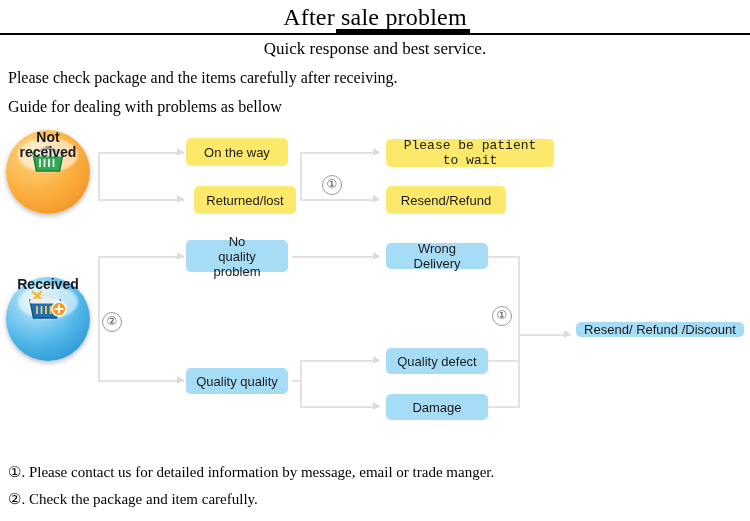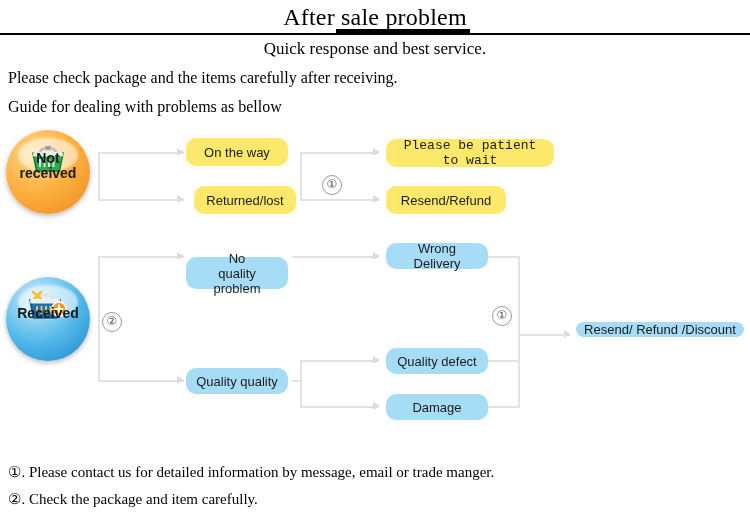--- a/index.html
+++ b/index.html
@@ -11,37 +11,37 @@
          font-size:24px;line-height:30px;letter-spacing:.2px;}
   #title-underline{position:absolute;left:336px;top:29px;width:134px;height:4px;background:#000;}
   #hrule{position:absolute;left:0;top:33px;width:750px;height:2px;background:#000;}
   #subtitle{position:absolute;left:0;top:38px;width:750px;text-align:center;
             font-size:17px;line-height:22px;}
   #line1{position:absolute;left:8px;top:68px;font-size:16px;line-height:20px;}
   #line2{position:absolute;left:8px;top:97px;font-size:16px;line-height:20px;}
 
   
   .node-circle{position:absolute;width:84px;height:84px;border-radius:50%;
-               display:flex;align-items:center;justify-content:center;}
+               display:flex;align-items:flex-start;justify-content:center;}
   .node-circle .lbl{position:relative;z-index:3;width:100%;text-align:center;
                     font-family:"Liberation Sans",sans-serif;font-weight:bold;
                     font-size:14px;line-height:15px;color:#1a1a1a;padding-bottom:12px;}
   #circle-not-received{left:6px;top:130px;
       background:radial-gradient(circle at 34% 28%, #ffd98a 0%, #fbb040 48%, #ee8a1d 100%);
       box-shadow:0 2px 5px rgba(0,0,0,.28);}
   #circle-received{left:6px;top:277px;
       background:radial-gradient(circle at 36% 26%, #cdeefc 0%, #53b9ea 52%, #1a86cc 100%);
       box-shadow:0 2px 5px rgba(0,0,0,.28);}
   .basket-wrap{position:absolute;left:0;top:8px;width:84px;height:42px;
                display:flex;align-items:center;justify-content:center;z-index:2;}
   .halo{position:absolute;left:12px;top:8px;width:60px;height:34px;border-radius:50%;
         background:rgba(255,255,255,.55);filter:blur(1px);z-index:1;}
 
   
-  .fbox{position:absolute;border-radius:10px;display:flex;align-items:center;
+  .fbox{position:absolute;border-radius:5px;display:flex;align-items:center;
         justify-content:center;text-align:center;
         font-family:"Liberation Sans",sans-serif;font-size:13px;line-height:15px;
         color:#1b1b1b;box-sizing:border-box;padding:0 8px;}
   .yellow{background:#FCE96B;}
   .blue{background:#A7DCF7;}
 
   
   .ln{position:absolute;background:#e2e2e2;}
   .lnh{height:2px;}
   .lnv{width:2px;}
@@ -125,21 +125,21 @@
 <div class="fbox yellow" style="left:386px;top:139px;width:168px;height:28px;font-family:Liberation Mono, monospace;">Please be patient to wait</div>
 <div class="fbox yellow" style="left:386px;top:186px;width:120px;height:28px;">Resend/Refund</div>
 
 <div class="ln lnv" style="left:98px;top:256px;height:125px;"></div>
 <div class="ln lnh" style="left:98px;top:256px;width:86px;"></div>
 <div class="arrow" style="left:177px;top:252px;"></div>
 <div class="ln lnh" style="left:98px;top:380px;width:86px;"></div>
 <div class="arrow" style="left:177px;top:376px;"></div>
 <div class="marker" style="left:102px;top:312px;">②</div>
 
-<div class="fbox blue" style="left:186px;top:240px;width:102px;height:32px;flex-direction:column;margin-top:17px;">
+<div class="fbox blue" style="left:186px;top:240px;width:102px;height:32px;flex-direction:column;">
   <span>No</span>
   <span>quality problem</span>
 </div>
 <div class="fbox blue" style="left:186px;top:368px;width:102px;height:26px;">Quality quality</div>
 
 <div class="ln lnh" style="left:292px;top:256px;width:87px;"></div>
 <div class="arrow" style="left:373px;top:252px;"></div>
 
 <div class="ln lnv" style="left:300px;top:360px;height:47px;"></div>
 <div class="ln lnh" style="left:292px;top:380px;width:10px;"></div>

